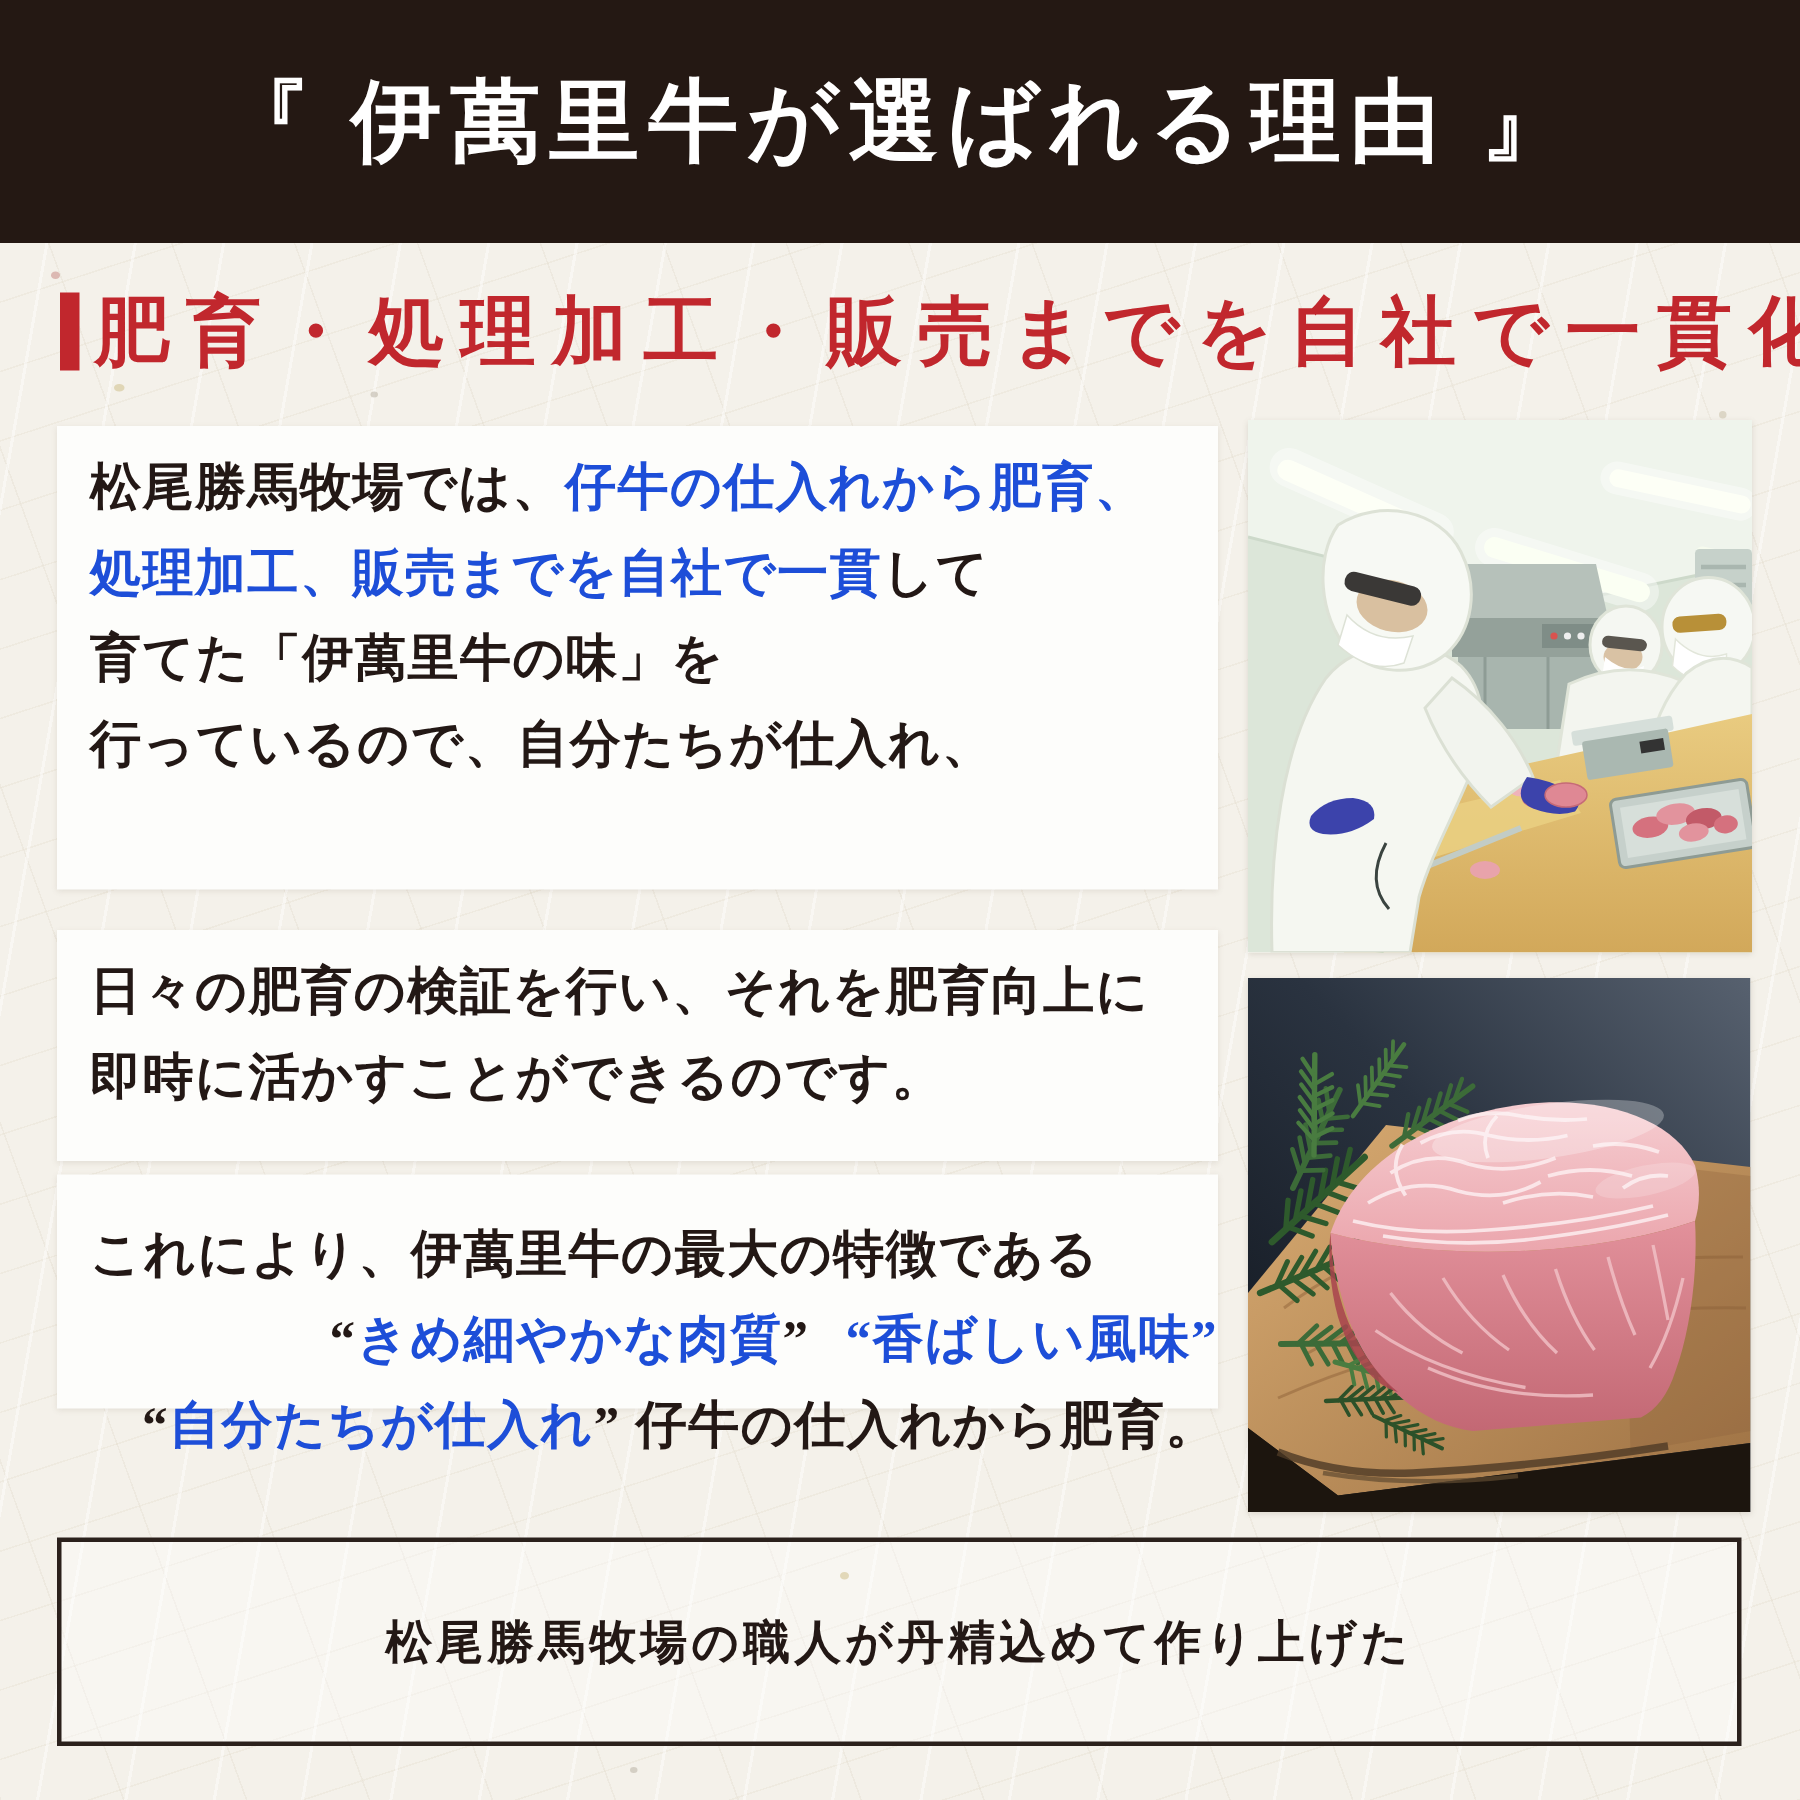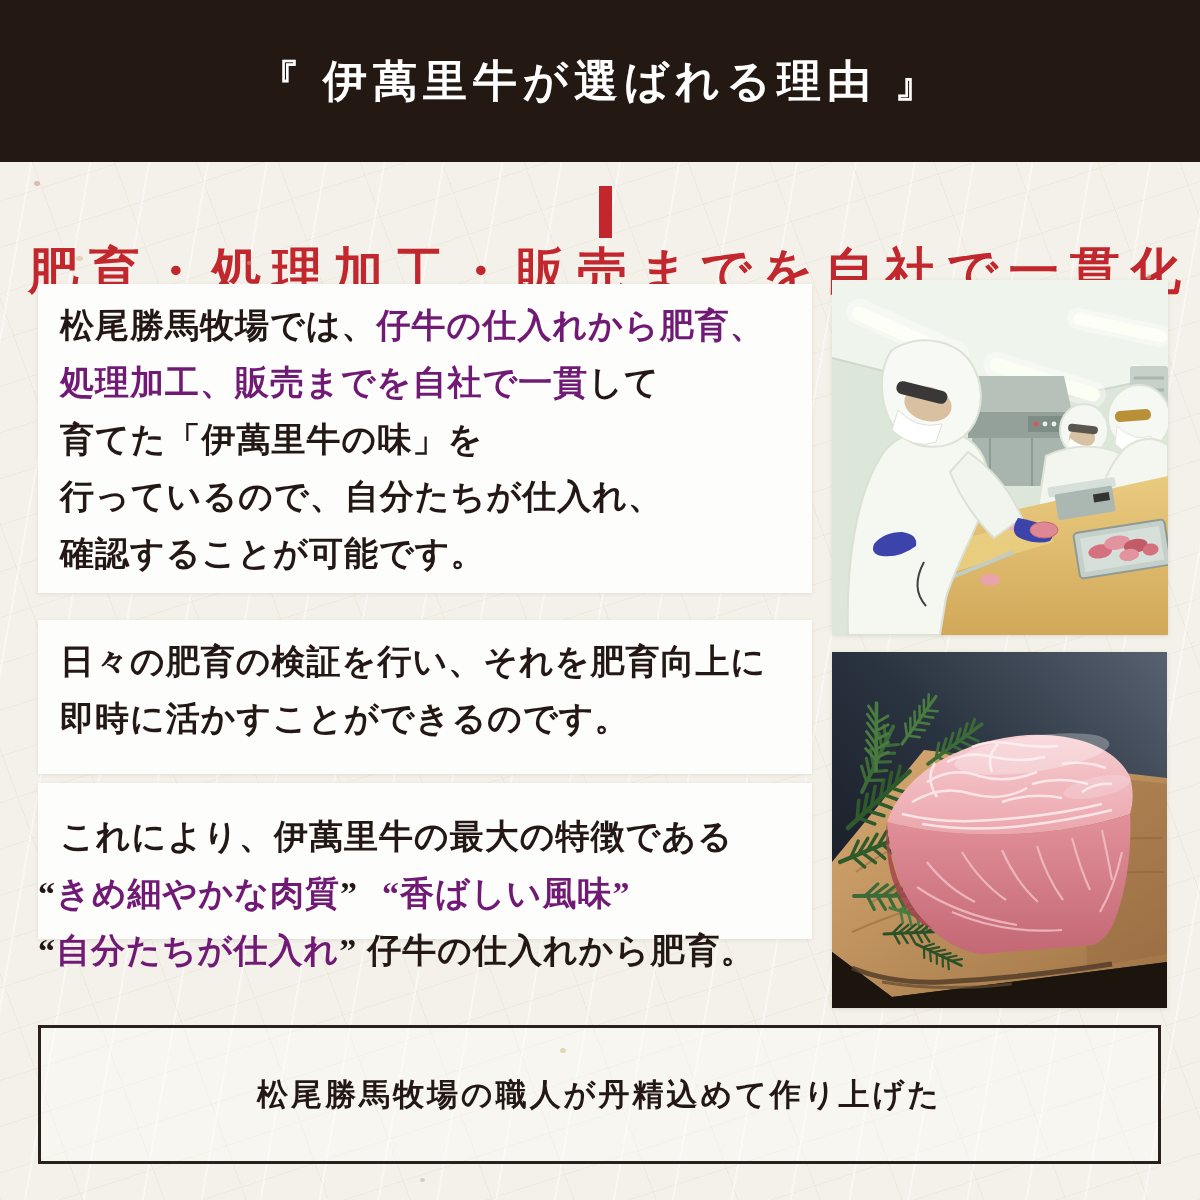--- a/index.html
+++ b/index.html
@@ -9,36 +9,36 @@
     background-image:
       repeating-linear-gradient(100deg, rgba(255,255,255,.45) 0 2px, rgba(255,255,255,0) 2px 58px),
       repeating-linear-gradient(-18deg, rgba(228,221,205,.35) 0 1px, rgba(255,255,255,0) 1px 44px),
       repeating-linear-gradient(70deg, rgba(220,212,196,.28) 0 1px, rgba(255,255,255,0) 1px 77px);
     font-family:"Liberation Serif","DejaVu Serif",serif;
     color:#231815;
   }
   
   .hdr{position:absolute;left:0;top:0;width:1200px;height:162px;background:#241813;
        display:flex;align-items:center;justify-content:center;}
-  .hdr h1{margin:0;color:#ffffff;font-size:44px;font-weight:bold;letter-spacing:6px;white-space:nowrap;}
-  
-  .sec{position:absolute;left:40px;top:186px;right:20px;height:70px;display:flex;align-items:center;flex-direction:column;}
+  .hdr h1{margin:0;color:#ffffff;font-size:60px;font-weight:bold;letter-spacing:6px;white-space:nowrap;}
+  
+  .sec{position:absolute;left:40px;top:186px;right:20px;height:70px;display:flex;align-items:center;}
   .sec .bar{flex:none;width:13px;height:52px;background:#c1272d;margin-right:10px;}
   .sec h2{margin:0;color:#c1272d;font-size:50px;font-weight:bold;letter-spacing:11px;white-space:nowrap;}
   
   .card{position:absolute;left:38px;width:774px;background:#fdfdfb;box-sizing:border-box;
         box-shadow:0 1px 4px rgba(110,100,80,.14);}
   .card p{margin:0;font-size:34px;line-height:57px;font-weight:bold;letter-spacing:1px;
           color:#231815;white-space:nowrap;}
   .card1{top:284px;height:309px;padding:13px 0 0 22px;}
   .card2{top:620px;height:154px;padding:13px 0 0 22px;}
   .card3{top:783px;height:156px;padding:25px 0 0 0;}
   .card3 p.left{padding-left:22px;}
-  .card3 p.center{text-align:left;}
-  .orange{color:#701a75;}
+  .card3 p.center{text-align:right;}
+  .orange{color:#1d4ed8;}
   .qgap{margin-left:24px;}
   .tailgap{margin-right:10px;}
   
   .photo{position:absolute;left:832px;margin:0;box-shadow:0 1px 4px rgba(110,100,80,.18);}
   .photo1{top:280px;width:336px;height:355px;}
   .photo2{top:652px;width:335px;height:356px;}
   .photo svg{display:block;width:100%;height:100%;}
   
   .closing{position:absolute;left:38px;top:1025px;width:1123px;height:139px;box-sizing:border-box;
            border:3px solid #2b211c;background:rgba(255,255,255,.35);
@@ -66,21 +66,20 @@
   <div class="sec">
     <span class="bar"></span>
     <h2>肥育・処理加工・販売までを自社で一貫化</h2>
   </div>
 
   <section class="card card1">
     <p><span>松尾勝馬牧場では、</span><span class="orange">仔牛の仕入れから肥育、</span></p>
     <p><span class="orange">処理加工、販売までを自社で一貫</span><span>して</span></p>
     <p>育てた「伊萬里牛の味」を</p>
     <p>行っているので、自分たちが仕入れ、</p>
-    <p>確認することが可能です。</p>
   </section>
 
   <section class="card card2">
     <p>日々の肥育の検証を行い、それを肥育向上に</p>
     <p>即時に活かすことができるのです。</p>
   </section>
 
   <section class="card card3">
     <p class="left">これにより、伊萬里牛の最大の特徴である</p>
     <p class="center"><span>“</span><span class="orange">きめ細やかな肉質</span><span>”</span><span class="qgap orange">“</span><span class="orange">香ばしい風味</span><span class="orange">”</span></p>

